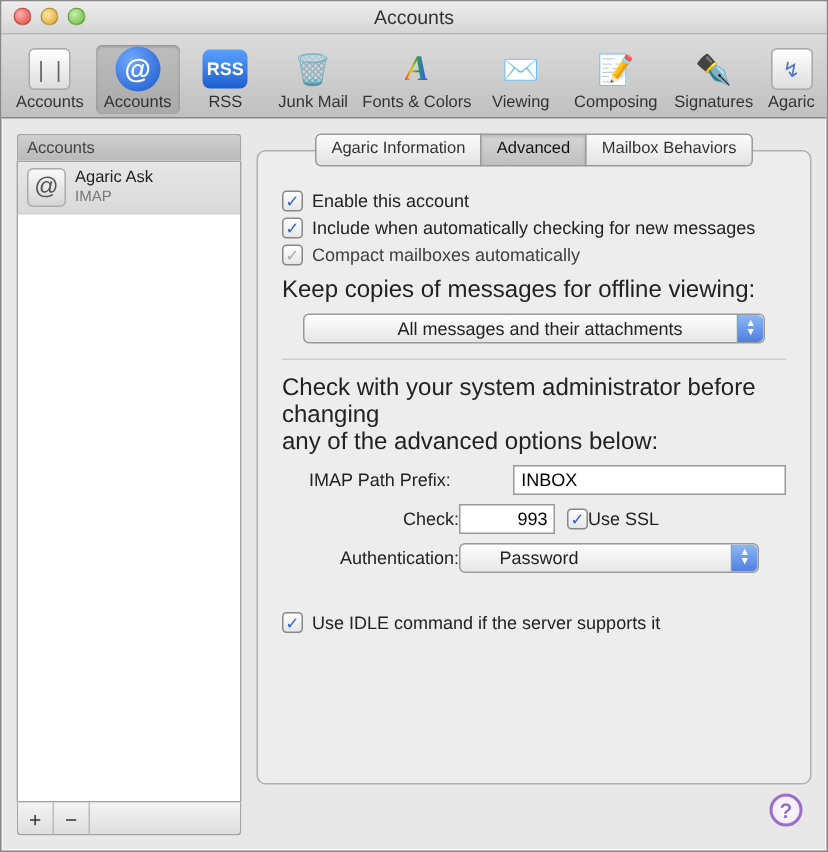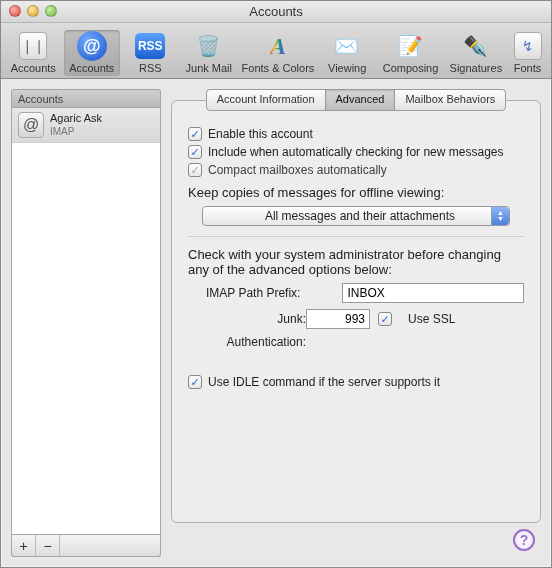--- a/index.html
+++ b/index.html
@@ -169,21 +169,21 @@
     width: 14px; height: 14px;
     border: 1px solid #888; border-radius: 3px;
     background: linear-gradient(#fff,#e6e6e6);
     display: inline-flex; align-items: center; justify-content: center;
     font-size: 11px; color: #2a63d6;
     flex-shrink: 0;
   }
   .cb.dis { color: #aaa; }
   .lbl-text { font-size: 12px; }
   .lbl-text.dis { color: #404040; }
-  .caption { font-size: 13px; margin: 8px 0 6px 0; }
+  .caption { font-size: 16px; margin: 8px 0 6px 0; }
   .select {
     height: 20px;
     background: linear-gradient(#fefefe,#e6e6e6);
     border: 1px solid #999;
     border-radius: 4px;
     display: flex; align-items: center; justify-content: space-between;
     padding: 0 0 0 26px;
     font-size: 12px;
   }
   .select .arrows {
@@ -276,21 +276,21 @@
       <div class="lbl">Composing</div>
     </div>
     <div class="tbtn" style="width:62px">
       <div class="ic ico-sig">✒️</div>
       <div class="lbl">Signatures</div>
     </div>
     <div class="tbtn" style="width:40px">
       <div class="ic">
           <div class="ico-rules">↯</div>
         </div>
-      <div class="lbl">Fonts</div>
+      <div class="lbl">Agaric</div>
     </div>
   </div>
 
   <div class="content">
 
     <div class="side">
       <div class="head">Accounts</div>
       <div class="list">
         <div class="acct-item">
           <div class="pic">@</div>
@@ -301,21 +301,21 @@
         </div>
       </div>
       <div class="foot">
         <button>+</button>
         <button>−</button>
       </div>
     </div>
 
     <div class="main">
       <div class="tabs">
-        <div class="tab">Account Information</div>
+        <div class="tab">Agaric Information</div>
         <div class="tab sel">Advanced</div>
         <div class="tab">Mailbox Behaviors</div>
       </div>
 
       <div class="pane">
         <div class="row">
           <span class="cb">✓</span>
           <span class="lbl-text">Enable this account</span>
         </div>
         <div class="row">
@@ -336,28 +336,32 @@
         <hr class="sep">
 
         <div class="caption" style="margin-bottom:0">Check with your system administrator before changing</div>
         <div class="caption" style="margin-top:0">any of the advanced options below:</div>
 
         <div class="form-row">
           <div class="k">IMAP Path Prefix:</div>
           <input class="tinput" style="width: 190px; margin-left: 42px;" value="INBOX">
         </div>
         <div class="form-row">
-          <div class="k">Junk:</div>
+          <div class="k">Check:</div>
           <input class="tinput" style="width: 64px; text-align: right;" value="993">
           <span style="width:8px"></span>
           <span class="cb">✓</span>
-          <span class="lbl-text" style="margin-left:16px">Use SSL</span>
+          <span class="lbl-text" style="margin-left:0">Use SSL</span>
         </div>
         <div class="form-row">
           <div class="k">Authentication:</div>
+          <div class="select" style="width:200px">
+            <span>Password</span>
+            <span class="arrows">▲<br>▼</span>
+          </div>
         </div>
 
         <div class="row" style="margin-top:26px">
           <span class="cb">✓</span>
           <span class="lbl-text">Use IDLE command if the server supports it</span>
         </div>
       </div>
 
       <div class="help">?</div>
     </div>

